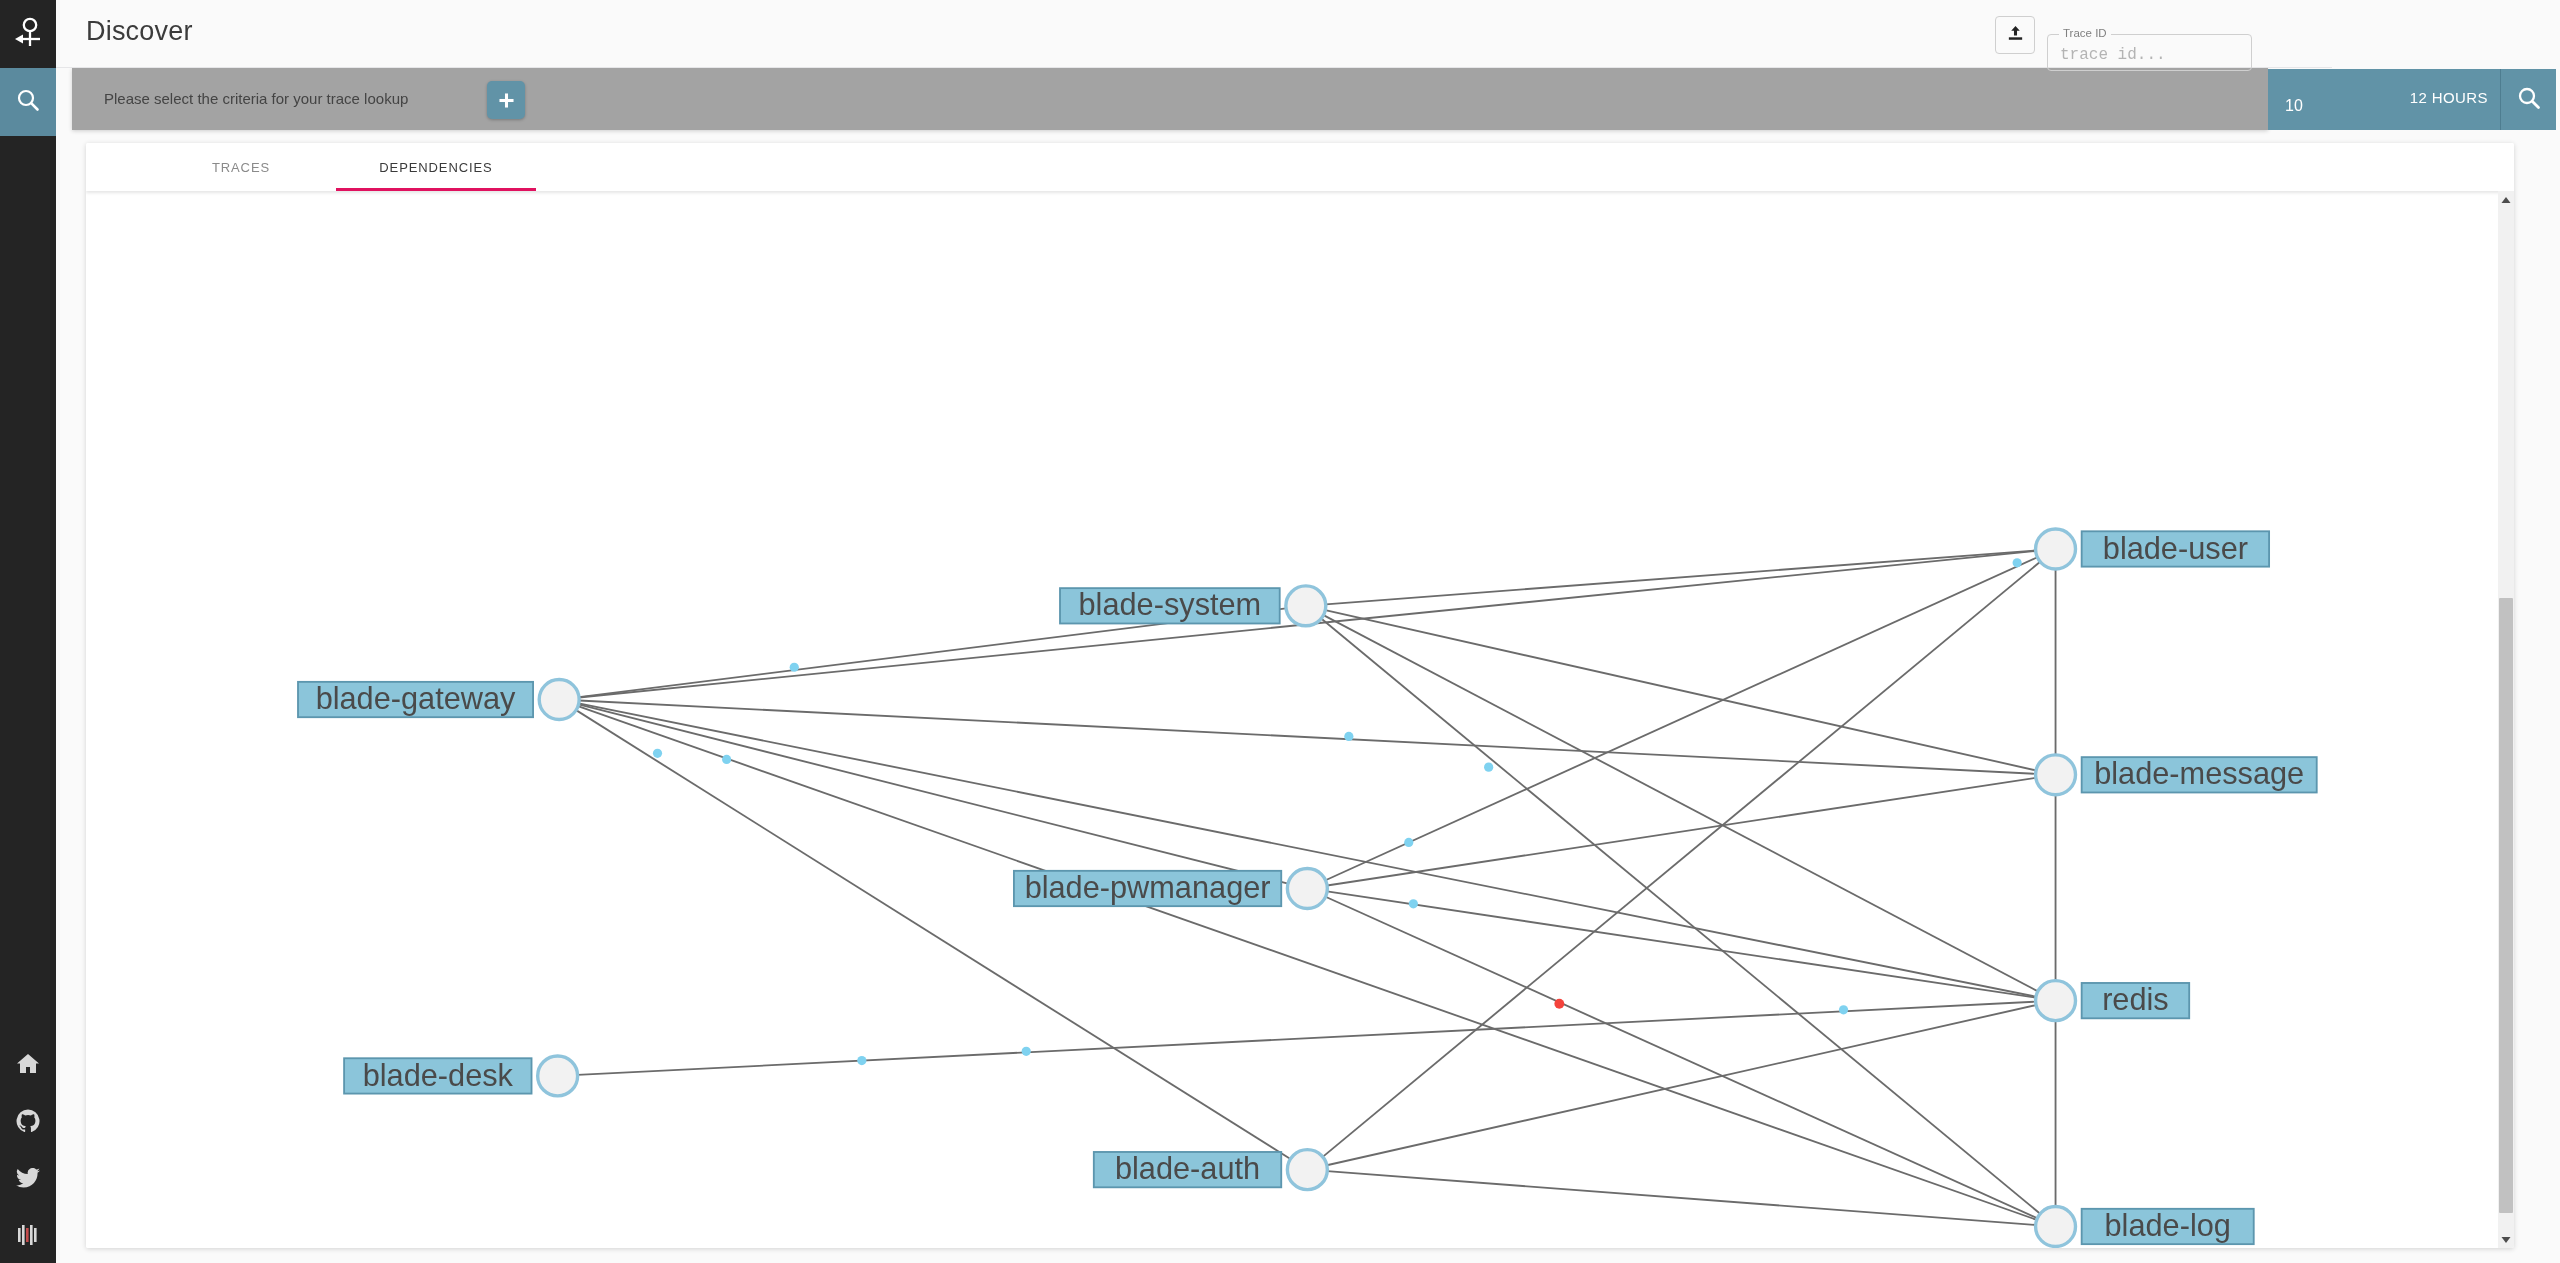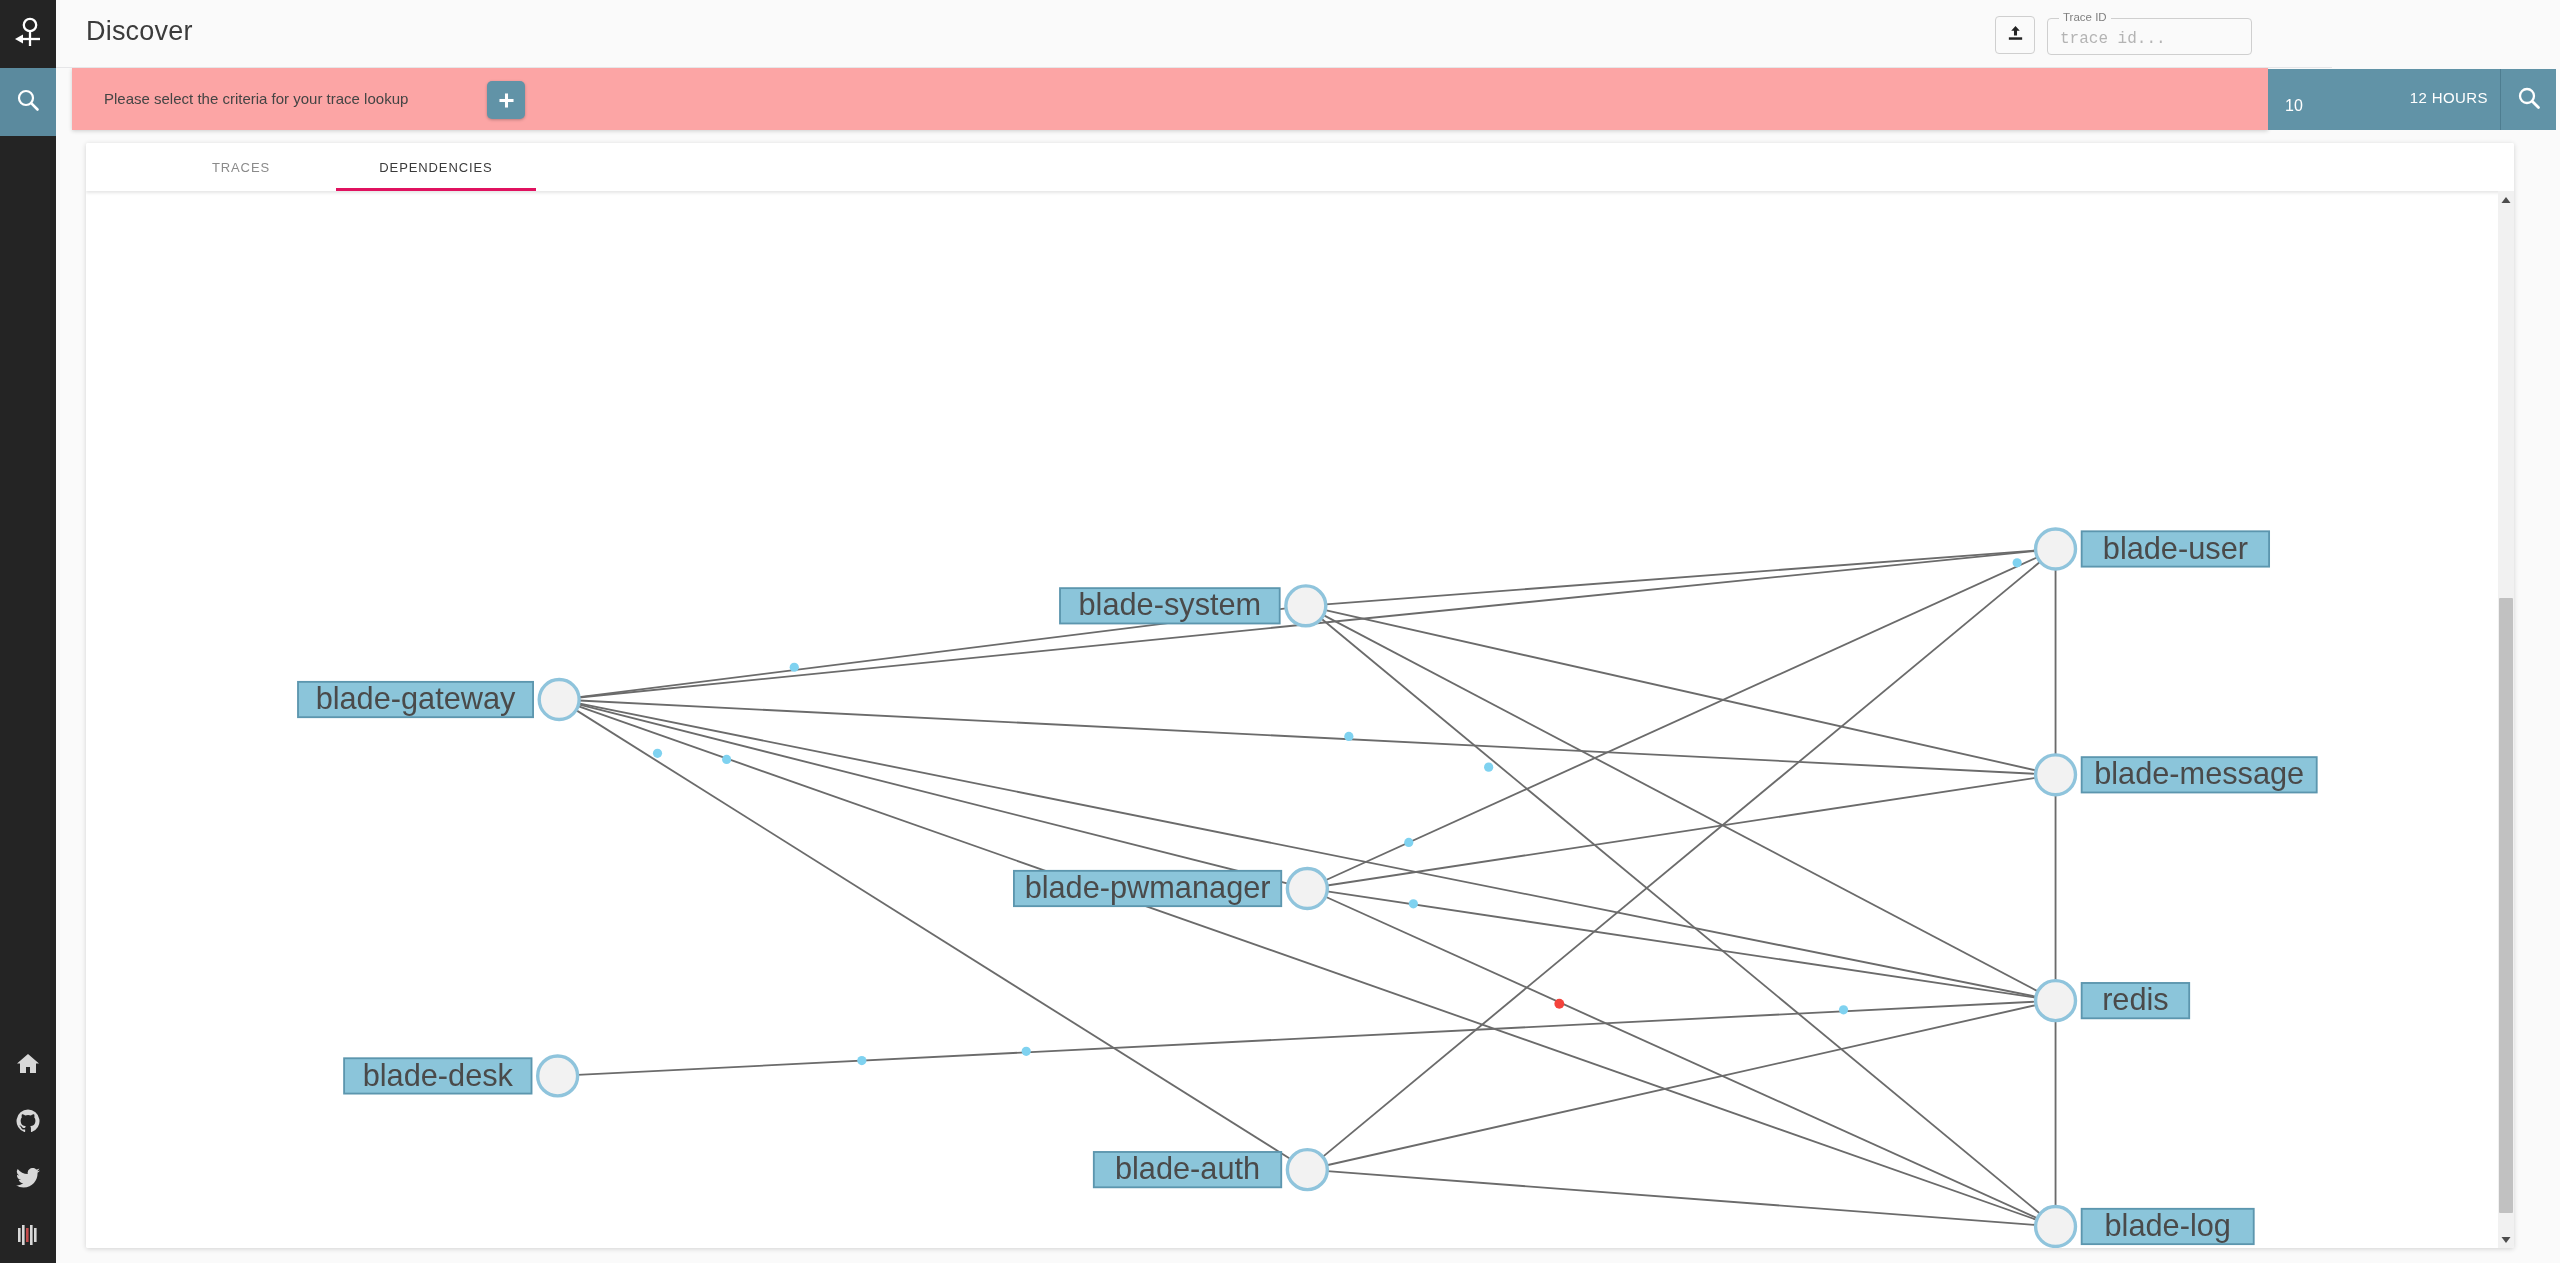--- a/index.html
+++ b/index.html
@@ -59,21 +59,21 @@
   }
   #upload-btn {
     position: absolute; right: 297px; top: 16px;
     width: 40px; height: 38px;
     border: 1px solid #cfcfcf; border-radius: 4px;
     background: #fafafa;
     display:flex; align-items:center; justify-content:center;
     cursor: pointer;
   }
   #traceid-wrap {
-    position: absolute; right: 80px; top: 13px;
+    position: absolute; right: 80px; top: 29px;
     width: 205px; height: 42px;
   }
   #traceid-fieldset {
     position:absolute; left:0; top:5px; width:205px; height:37px;
     border:1px solid #cfcfcf; border-radius: 4px;
     background: transparent;
   }
   #traceid-legend {
     position:absolute; left:12px; top:-2px;
     background: #fafafa; padding: 0 4px;
@@ -89,21 +89,21 @@
 
   
   #searchbar {
     position: absolute; left: 72px; top: 68px;
     width: 2456px; height: 62px;
     z-index: 18;
   }
   #criteria-box {
     position: absolute; left:0; top:0;
     width: 2196px; height: 62px;
-    background: #fca5a5;
+    background: #a3a3a3;
     box-shadow: 0 1px 4px rgba(0,0,0,.18);
   }
   #criteria-text {
     position:absolute; left: 32px; top: 22px;
     font-size: 15px; color: #444; white-space: nowrap;
   }
   #add-criteria-btn {
     position: absolute; left: 415px; top: 13px;
     width: 38px; height: 38px;
     background: #6193a7; border-radius: 5px;

